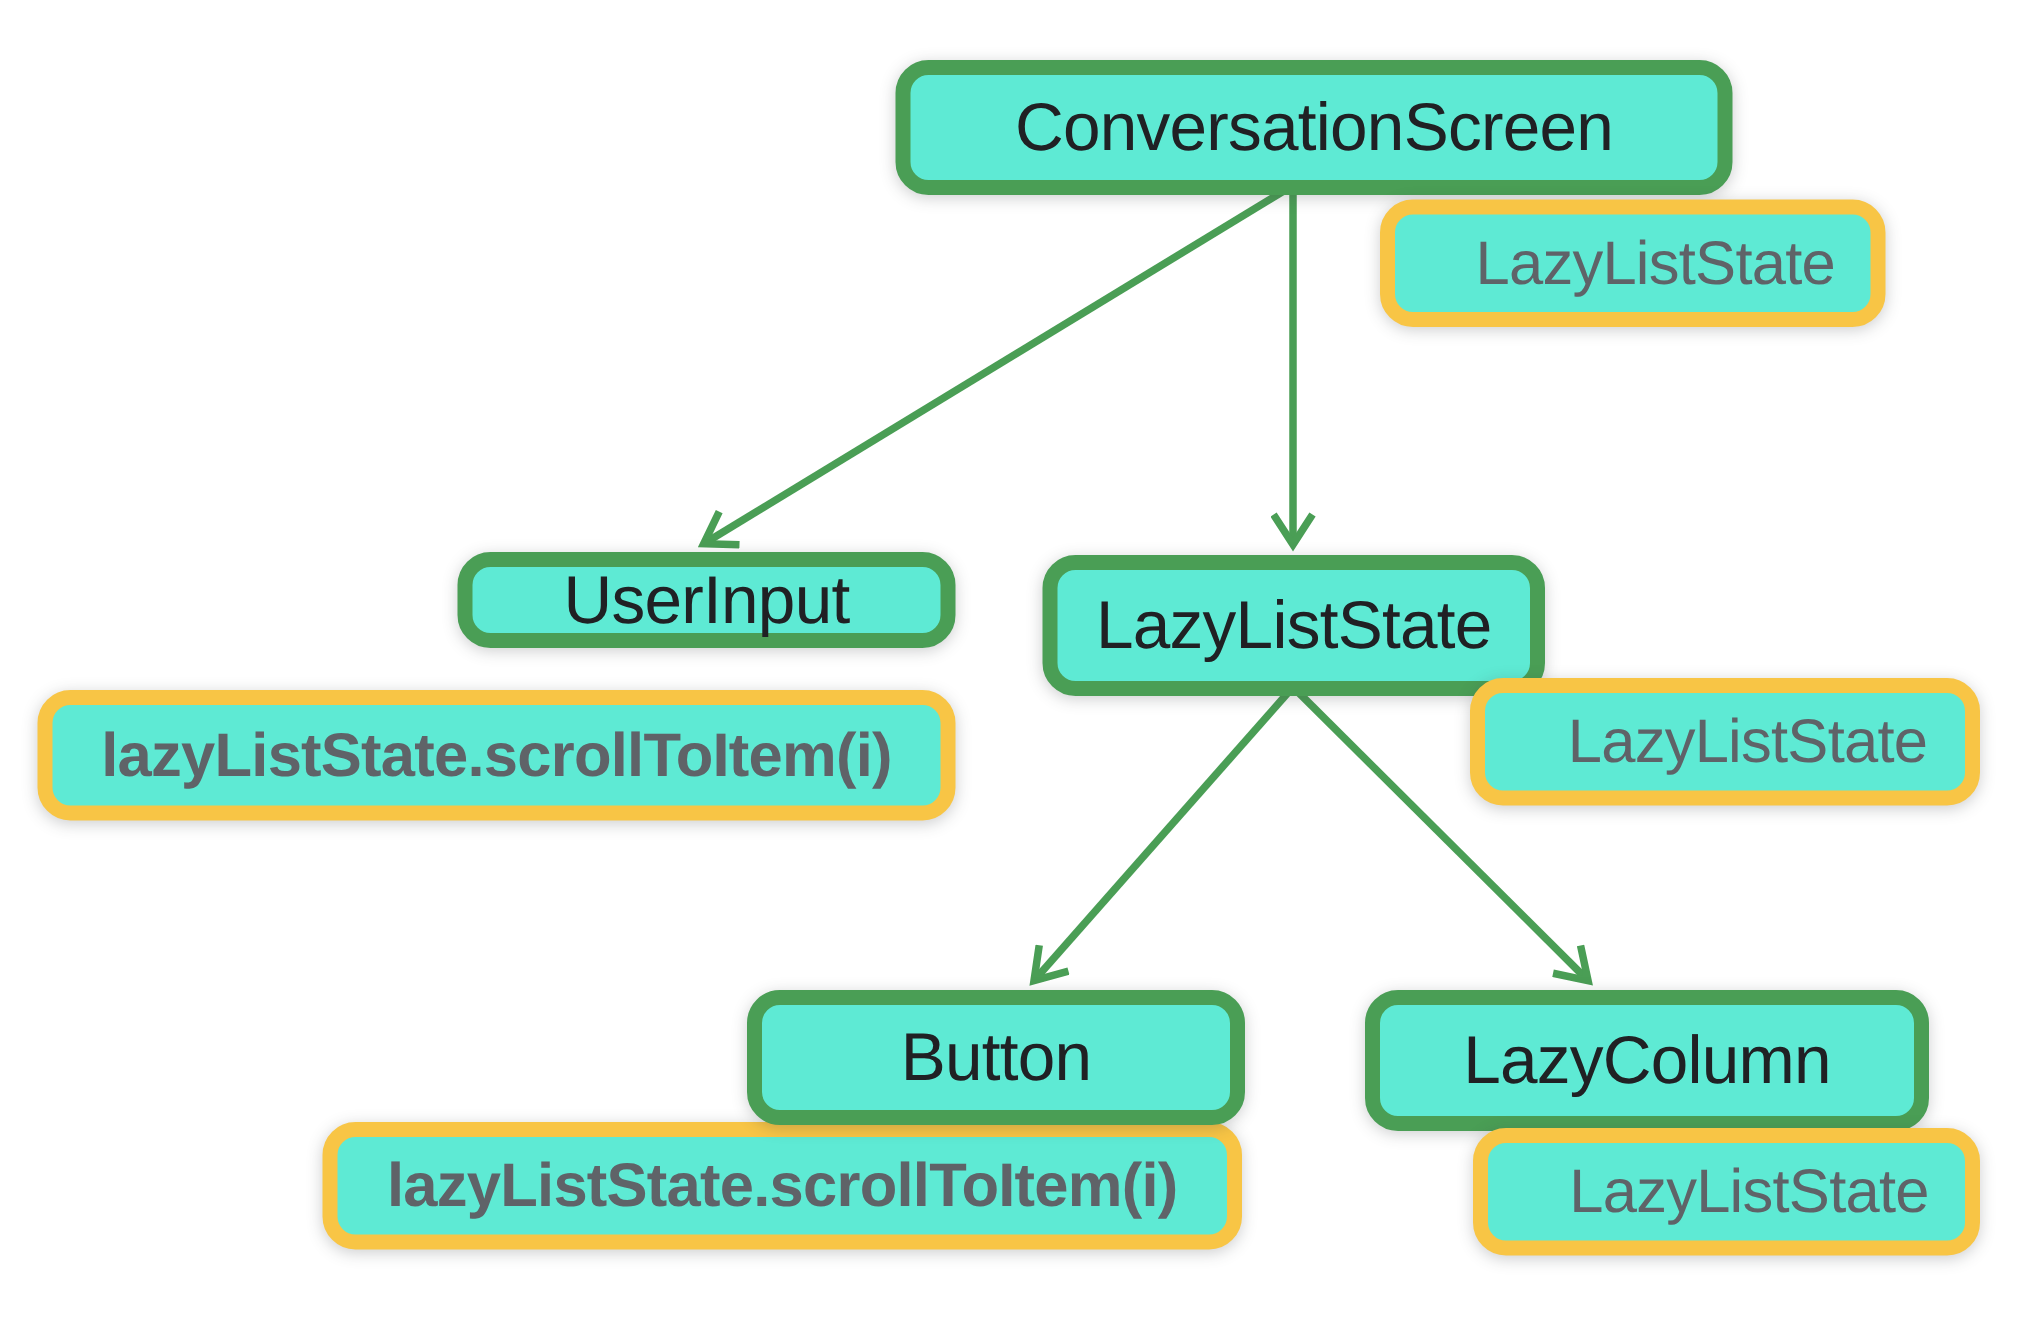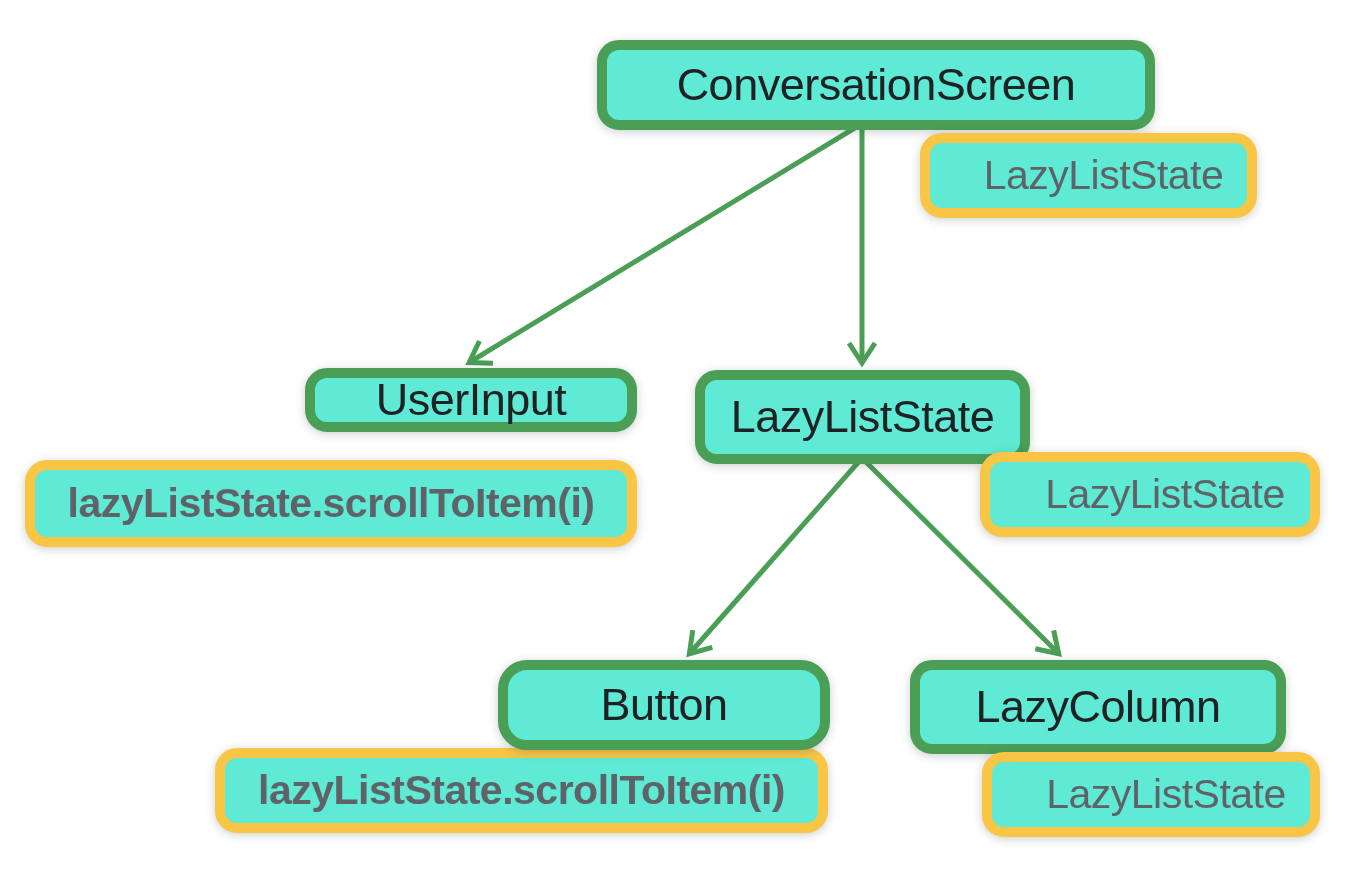--- a/index.html
+++ b/index.html
@@ -40,21 +40,21 @@
   .state.under{z-index:2;font-weight:bold;}
   .state.over{z-index:4;padding-left:30px;}
   svg.edges{position:absolute;left:0;top:0;z-index:1;}
   .edge{stroke:var(--edge);stroke-width:5;fill:none;}
   #arrowhead path{stroke:var(--edge);fill:none;}
 
   
   #node-conversation-screen{left:597px;top:40px;width:558px;height:90px;}
   #node-user-input        {left:305px;top:368px;width:332px;height:64px;}
   #node-messages-list     {left:695px;top:370px;width:335px;height:94px;}
-  #node-button            {left:498px;top:660px;width:332px;height:90px;border-radius:29px;}
+  #node-button            {left:498px;top:660px;width:332px;height:90px;}
   #node-lazy-column       {left:910px;top:660px;width:376px;height:94px;}
 
   #state-conversation-screen{left:920px;top:133px;width:337px;height:85px;}
   #state-user-input         {left:25px; top:460px;width:612px;height:87px;}
   #state-messages-list      {left:980px;top:452px;width:340px;height:85px;}
   #state-button             {left:215px;top:748px;width:613px;height:85px;}
   #state-lazy-column        {left:982px;top:752px;width:338px;height:85px;}
 </style>
 </head>
 <body>

